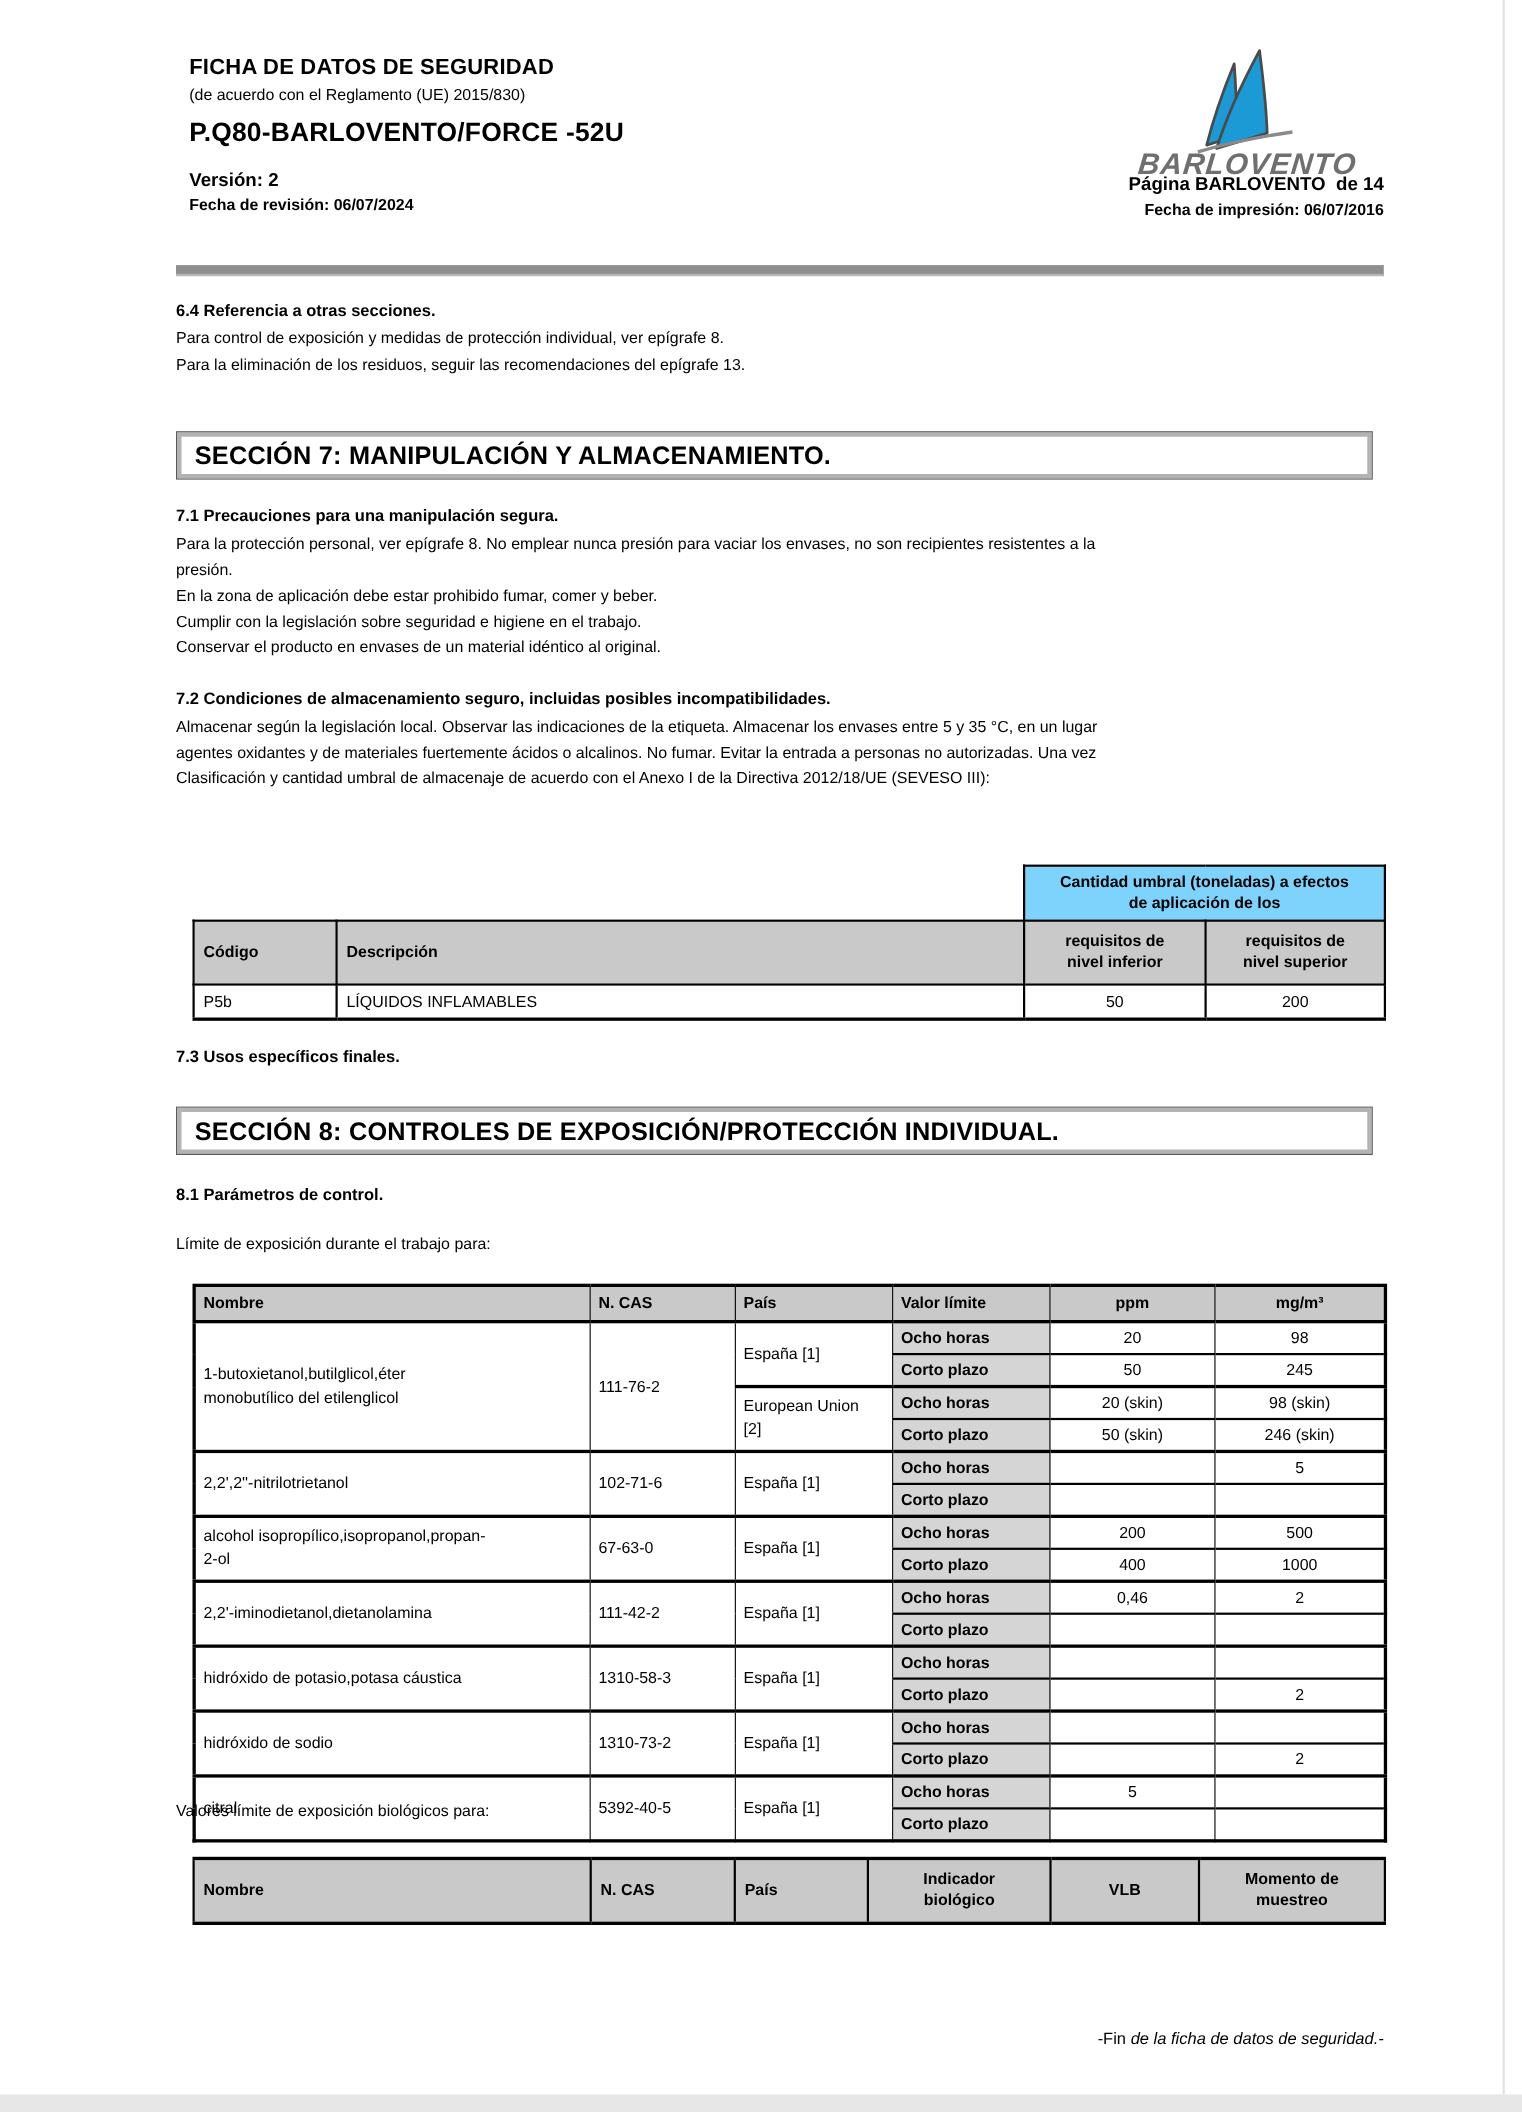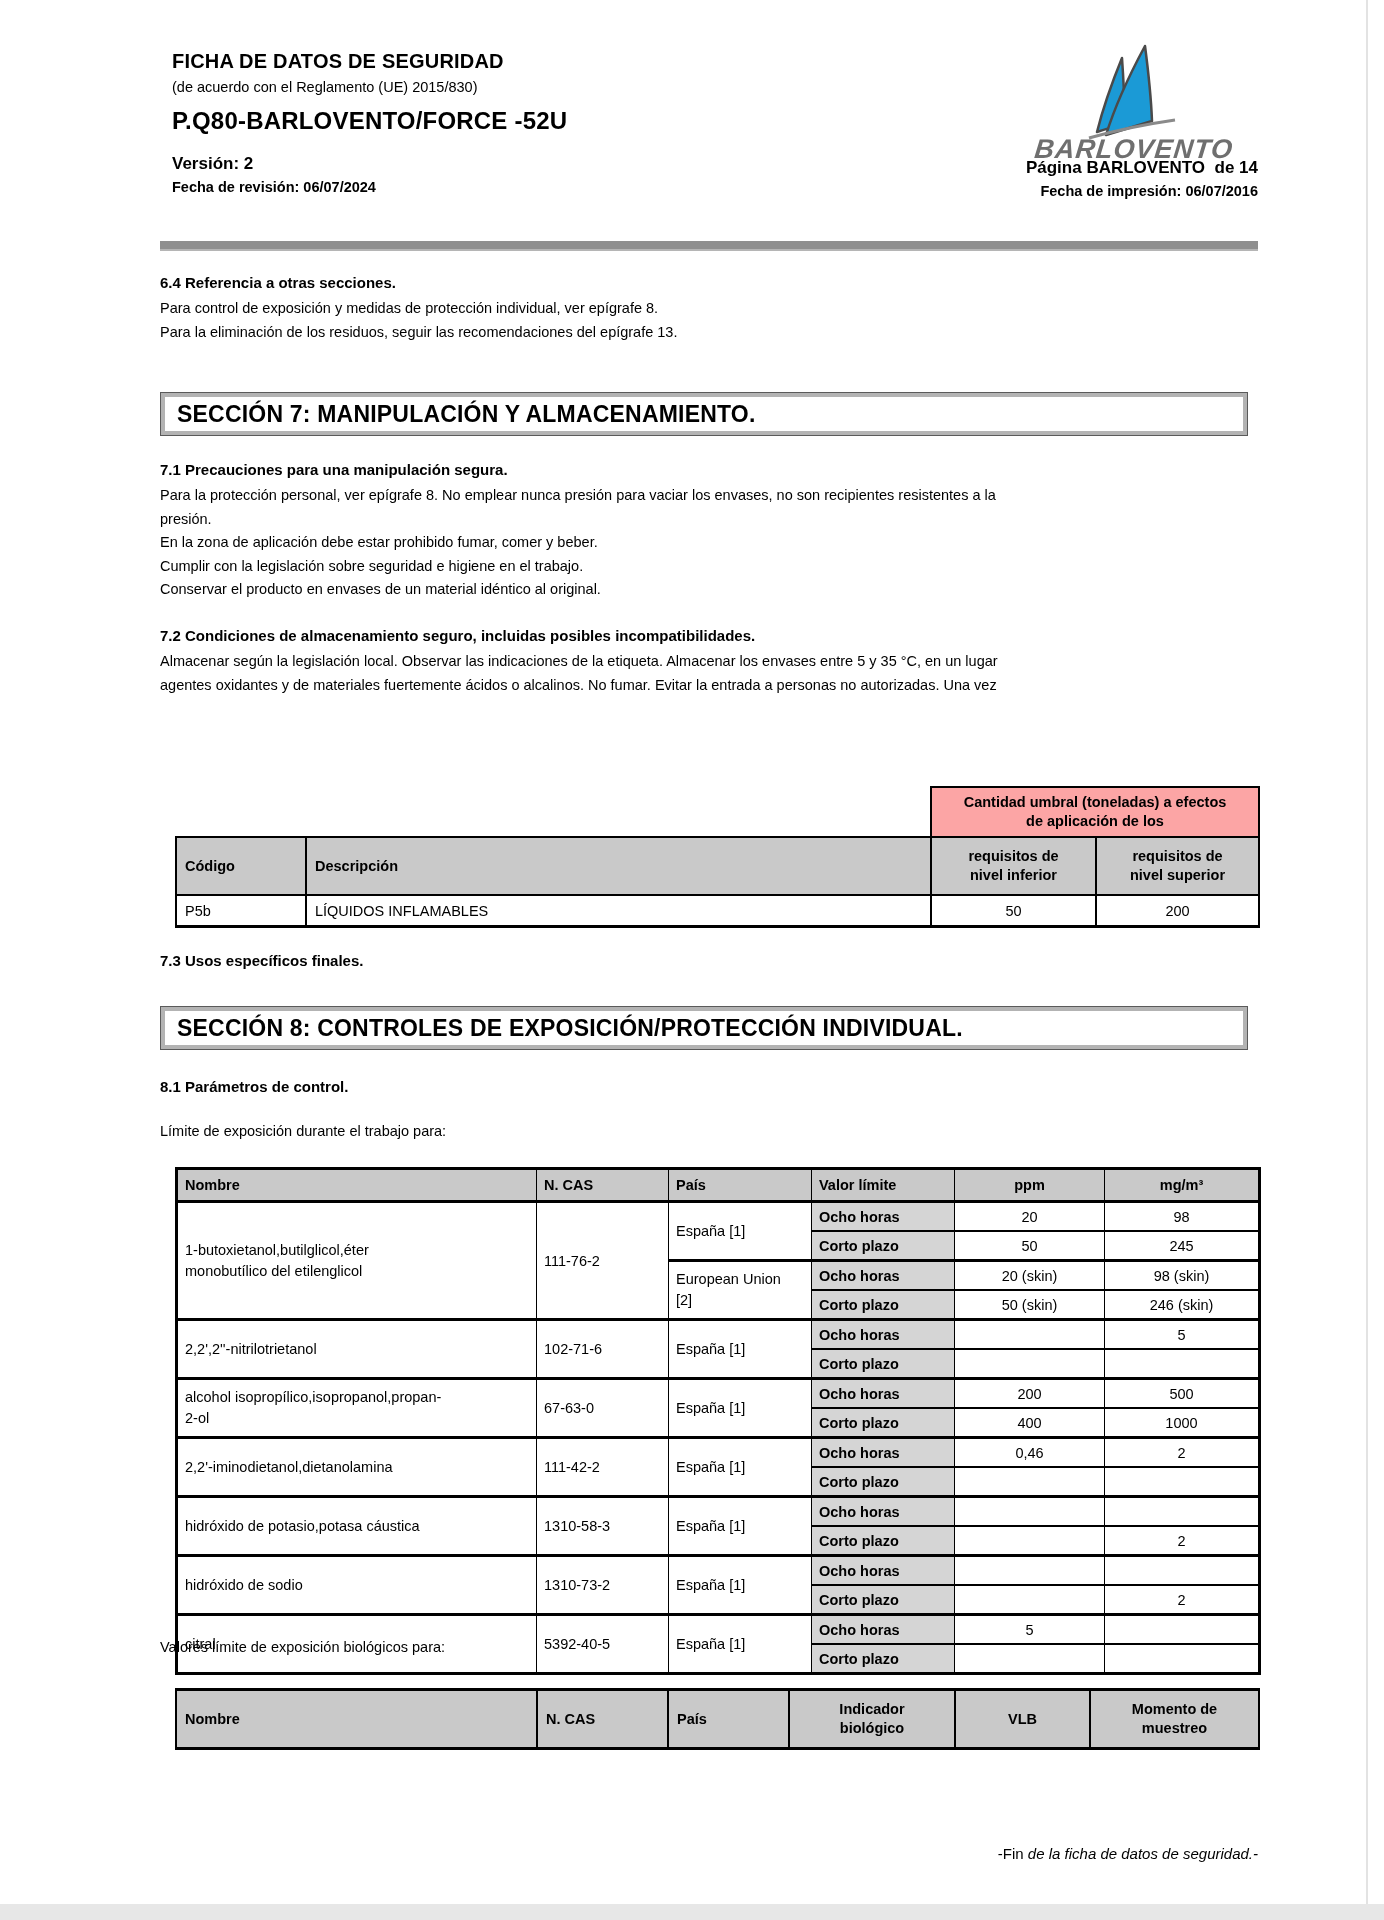--- a/index.html
+++ b/index.html
@@ -28,21 +28,21 @@
   .sec-box{position:absolute;left:160px;width:1070px;height:42px;
            border:1px solid #5a5a5a;box-shadow:inset 0 0 0 4px #b3b3b3;
            display:flex;align-items:center;padding-left:16px;background:#fff;}
   .sec-box-title{font-size:23px;font-weight:bold;letter-spacing:.2px;}
   
   table{border-collapse:collapse;table-layout:fixed;font-size:14.5px;}
   
   .seveso{position:absolute;left:175px;top:786px;width:1083px;}
   .seveso td,.seveso th{overflow:hidden;}
   .seveso .ghost{border:none;background:transparent;}
-  .seveso .span-head{border:2px solid #000;background:#fca5a5;font-weight:bold;
+  .seveso .span-head{border:2px solid #000;background:#7dd3fc;font-weight:bold;
                      text-align:center;padding:2px 28px;line-height:1.3;height:44px;}
   .seveso th{border:2px solid #000;background:#c9c9c9;font-weight:bold;
              text-align:left;padding:4px 8px;height:48px;}
   .seveso th.cnum{text-align:center;padding:4px 22px;line-height:1.3;}
   .seveso td.dcell{border:2px solid #000;border-bottom-width:3px;height:27px;padding:1px 8px;}
   .seveso td.dnum{text-align:center;padding:1px 2px;}
   
   .exposure{position:absolute;left:175px;top:1167px;width:1083px;border:3px solid #000;}
   .exposure th{border:1px solid #000;border-top-width:3px;border-bottom-width:3px;
                background:#c9c9c9;font-weight:bold;text-align:left;padding:3px 7px;height:24px;}
@@ -113,20 +113,21 @@
       <div class="tline">presión.</div>
       <div class="tline">En la zona de aplicación debe estar prohibido fumar, comer y beber.</div>
       <div class="tline">Cumplir con la legislación sobre seguridad e higiene en el trabajo.</div>
       <div class="tline">Conservar el producto en envases de un material idéntico al original.</div>
     </div>
 
   <div class="abs h-sub" style="top:627px">7.2 Condiciones de almacenamiento seguro, incluidas posibles incompatibilidades.</div>
   <div class="abs tlines" style="top:650px">
       <div class="tline">Almacenar según la legislación local. Observar las indicaciones de la etiqueta. Almacenar los envases entre 5 y 35 °C, en un lugar</div>
       <div class="tline">agentes oxidantes y de materiales fuertemente ácidos o alcalinos. No fumar. Evitar la entrada a personas no autorizadas. Una vez</div>
+      <div class="tline">Clasificación y cantidad umbral de almacenaje de acuerdo con el Anexo I de la Directiva 2012/18/UE (SEVESO III):</div>
     </div>
 
   <table class="seveso">
     <colgroup>
         <col style="width:130px">
         <col style="width:625px">
         <col style="width:165px">
         <col style="width:163px">
       </colgroup>
     <tbody>

